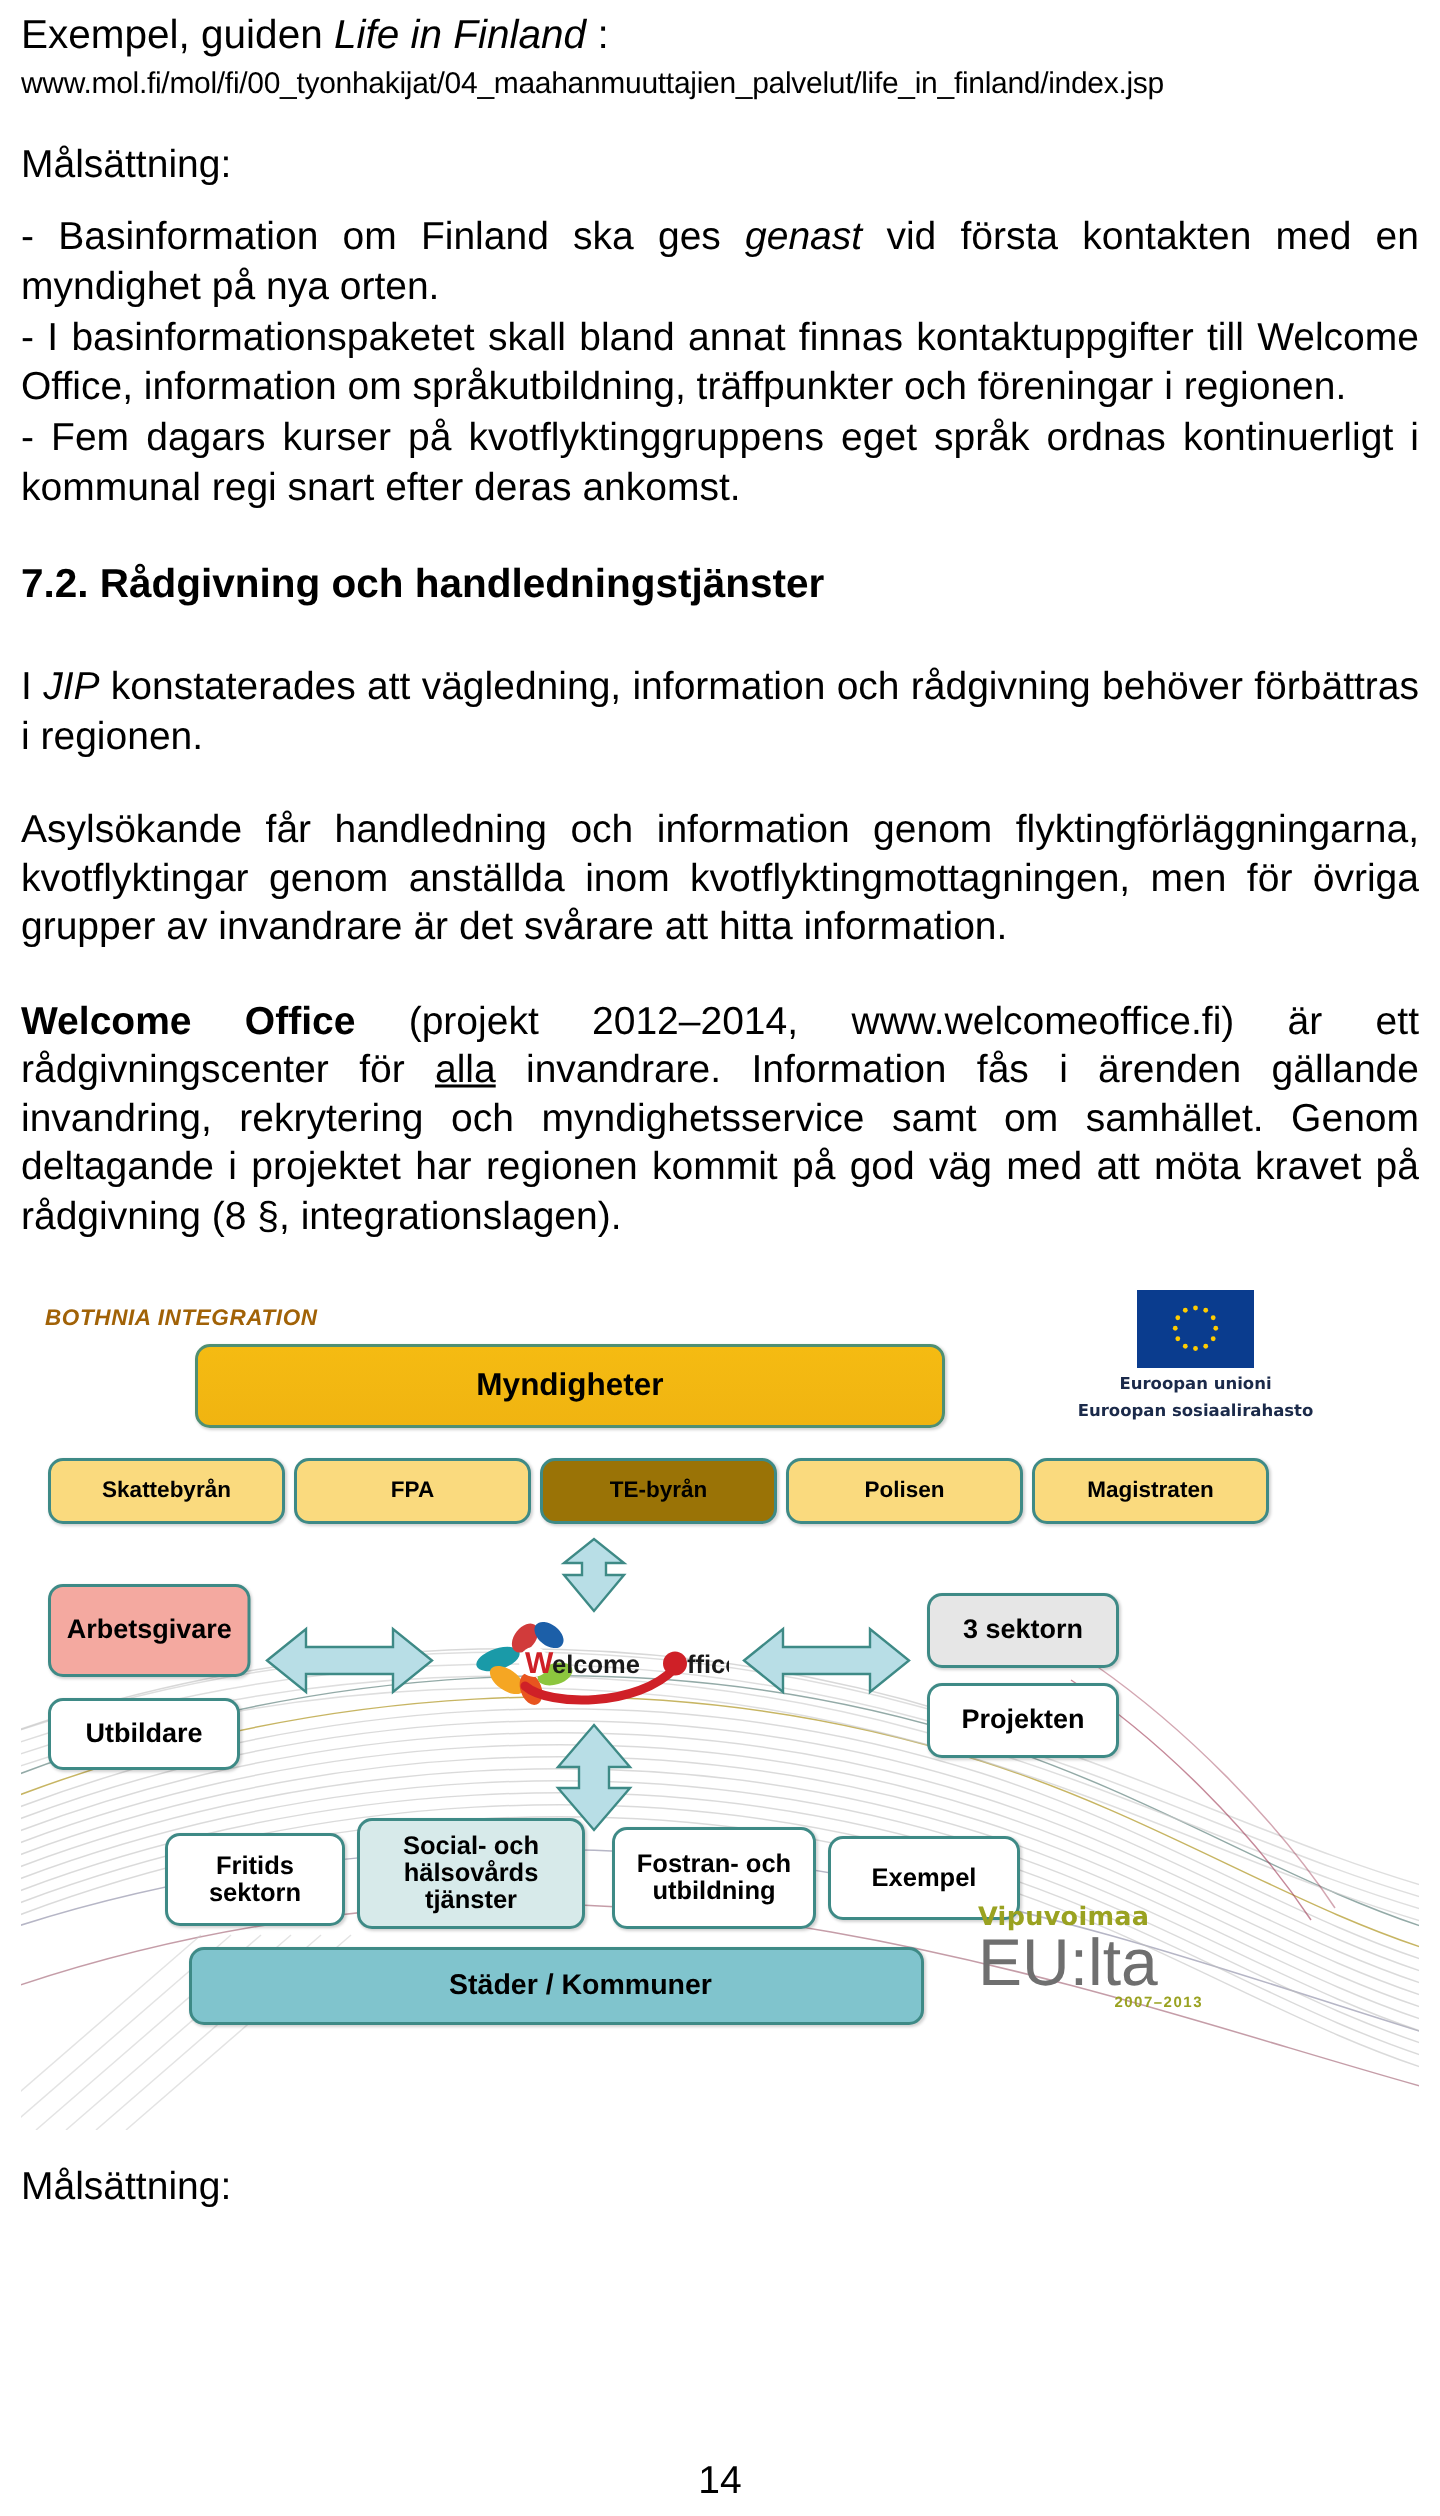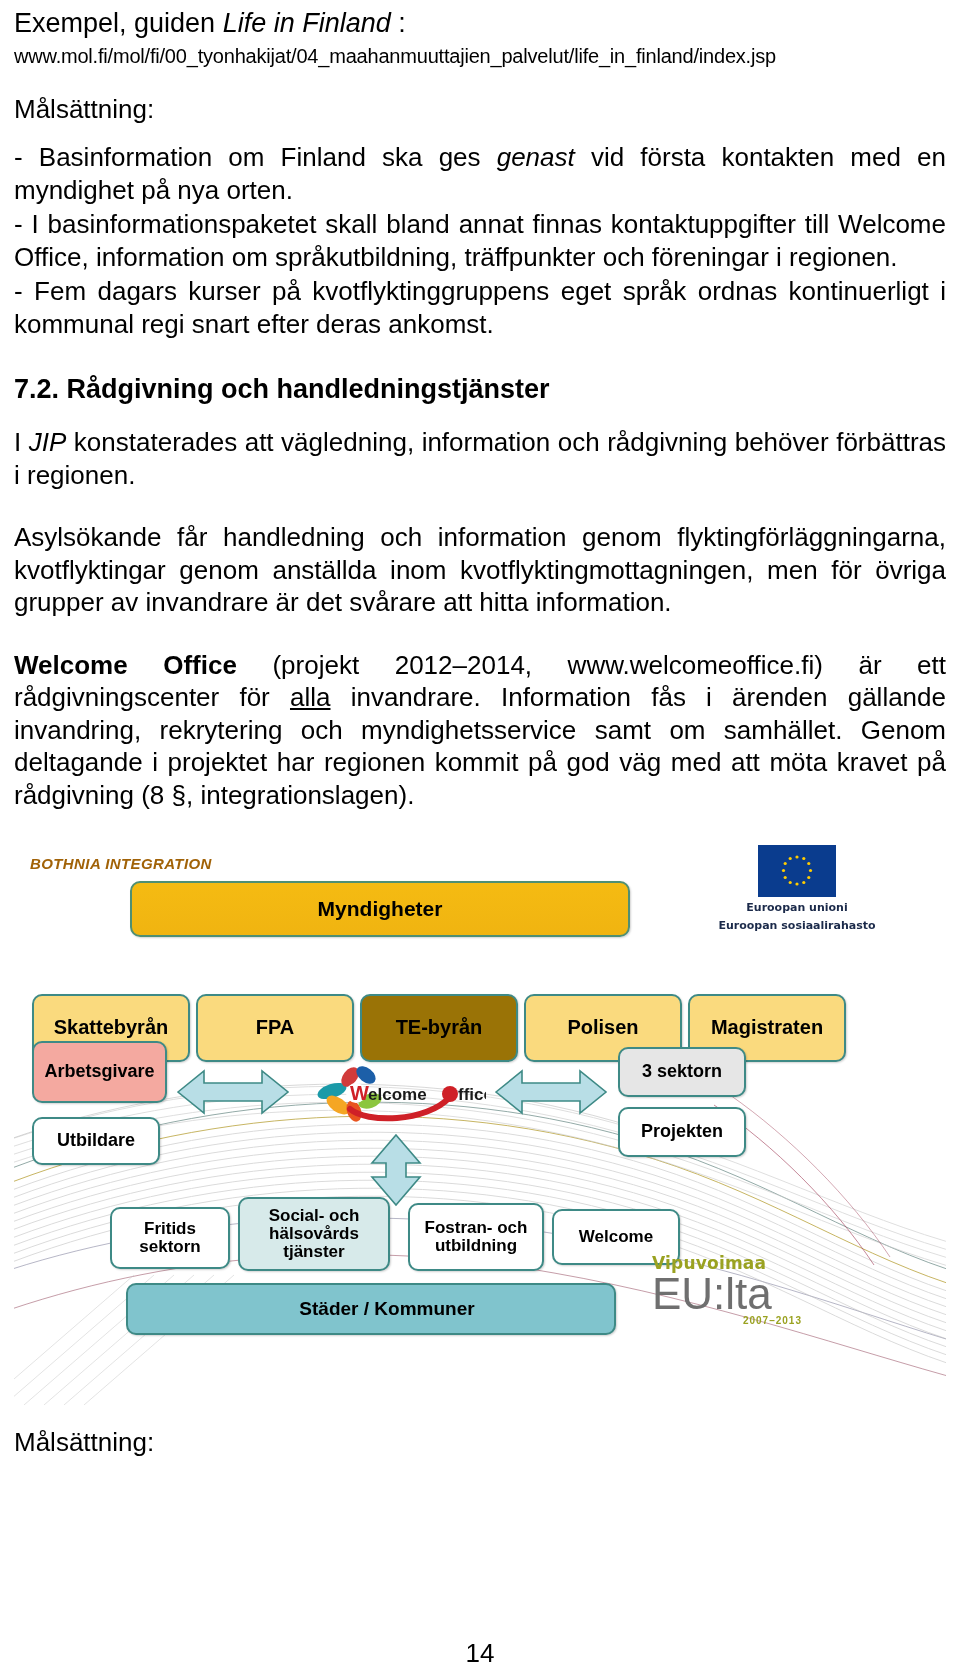--- a/index.html
+++ b/index.html
@@ -58,21 +58,21 @@
     text-align:center;
     border:2px solid #3e8a86;
     border-radius:10px;
     font-weight:bold;
     color:#000;
     line-height:1.08;
     box-shadow:1px 1px 2px rgba(0,0,0,0.18);
   }
   .n-myndigheter { left:116px; top:36px; width:500px; height:56px;
       background:linear-gradient(#f5bb12,#f0b411); font-size:21px; border-color:#4f8f73; }
-  .n-row2 { top:112px; height:68px; background:#fada7e; font-size:20px;margin-top:37px; }
+  .n-row2 { top:112px; height:44px; background:#fada7e; font-size:15px; }
   .n-skatt  { left:18px;  width:158px; }
   .n-fpa    { left:182px; width:158px; }
   .n-te     { left:346px; width:158px; background:#9a7306; }
   .n-pol    { left:510px; width:158px; }
   .n-mag    { left:674px; width:158px; }
 
   .n-arb   { left:18px;  top:196px; width:135px; height:62px; background:#f4a9a0; font-size:18px; }
   .n-utb   { left:18px;  top:272px; width:128px; height:48px; background:#ffffff; font-size:18px; }
   .n-3sek  { left:604px; top:202px; width:128px; height:50px; background:#e6e6e6; font-size:18px; }
   .n-proj  { left:604px; top:262px; width:128px; height:50px; background:#ffffff; font-size:18px; }
@@ -118,21 +118,21 @@
   <div class="lead">Målsättning:</div>
 
   <p class="body"><span>- Basinformation om Finland ska ges </span><span class="ital">genast</span><span> vid första kontakten med en myndighet på nya orten.</span></p>
 
   <p class="body tight">- I basinformationspaketet skall bland annat finnas kontaktuppgifter till Welcome Office, information om språkutbildning, träffpunkter och föreningar i regionen.</p>
 
   <p class="body tight">- Fem dagars kurser på kvotflyktinggruppens eget språk ordnas kontinuerligt i kommunal regi snart efter deras ankomst.</p>
 
   <h2 class="sec">7.2. Rådgivning och handledningstjänster</h2>
 
-  <p class="body" style="margin-top:21px"><span>I </span><span class="ital">JIP</span><span> konstaterades att vägledning, information och rådgivning behöver förbättras i regionen.</span></p>
+  <p class="body" style="margin-top:36px"><span>I </span><span class="ital">JIP</span><span> konstaterades att vägledning, information och rådgivning behöver förbättras i regionen.</span></p>
 
   <p class="body" style="margin-top:30px">Asylsökande får handledning och information genom flyktingförläggningarna, kvotflyktingar genom anställda inom kvotflyktingmottagningen, men för övriga grupper av invandrare är det svårare att hitta information.</p>
 
   <p class="body" style="margin-top:30px"><span class="bold">Welcome Office</span><span> (projekt 2012–2014, www.welcomeoffice.fi) är ett rådgivningscenter för </span><span class="ul">alla</span><span> invandrare. Information fås i ärenden gällande invandring, rekrytering och myndighetsservice samt om samhället. Genom deltagande i projektet har regionen kommit på god väg med att möta kravet på rådgivning (8 §, integrationslagen).</span></p>
 
   <div class="diagram">
 
     <svg class="swooshcanvas" viewBox="0 0 932 560" preserveAspectRatio="none">
       <g fill="none" stroke-width="1">
         <path d="M-20,330 C180,250 420,230 640,300 C760,338 850,400 952,430" stroke="#6f8d8a" opacity="0.75"></path>
@@ -268,21 +268,21 @@
     <div class="node n-fritid">
       <span>Fritids sektorn</span>
     </div>
     <div class="node n-social">
       <span>Social- och hälsovårds tjänster</span>
     </div>
     <div class="node n-fostr">
       <span>Fostran- och utbildning</span>
     </div>
     <div class="node n-boende">
-      <span>Welcome</span>
+      <span>Exempel</span>
     </div>
 
     <div class="node n-stader">
       <span>Städer / Kommuner</span>
     </div>
 
     <div class="vipu">
       <div class="vipu-t">Vipuvoimaa</div>
       <div class="vipu-e">EU:lta</div>
       <div class="vipu-y">2007–2013</div>

